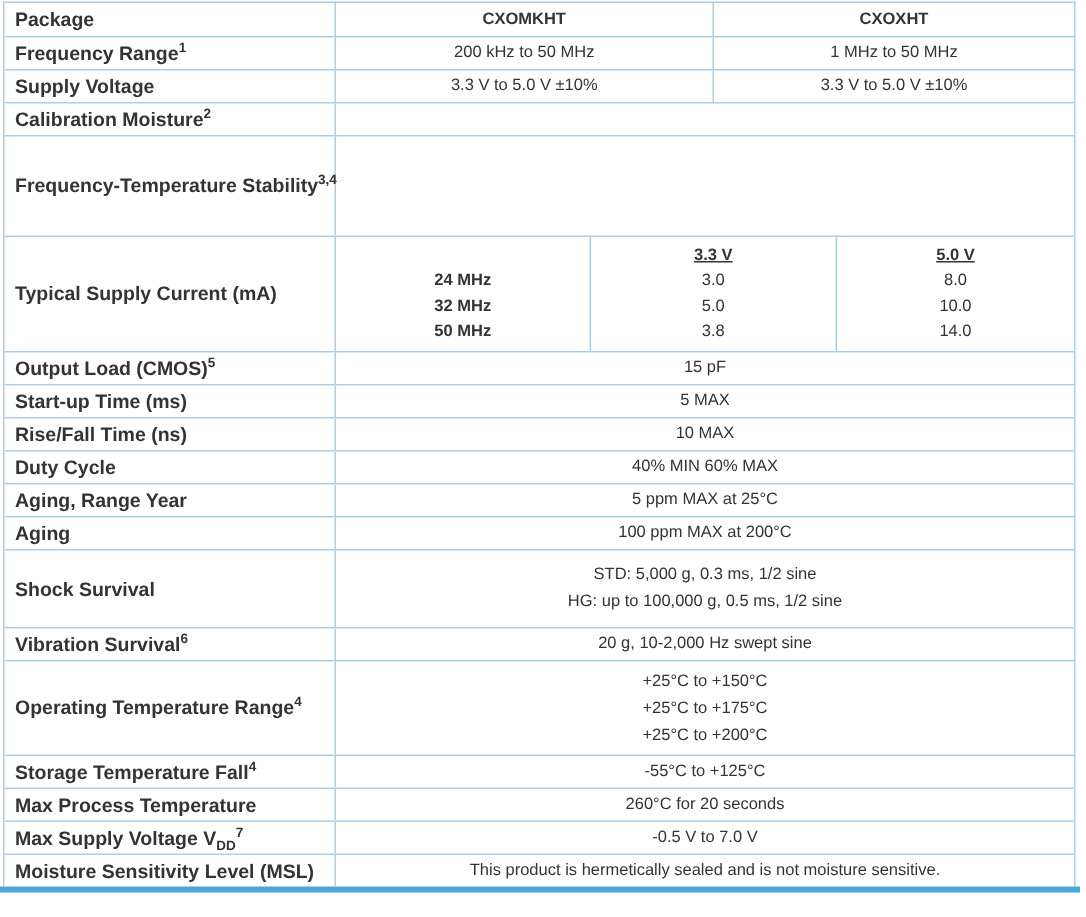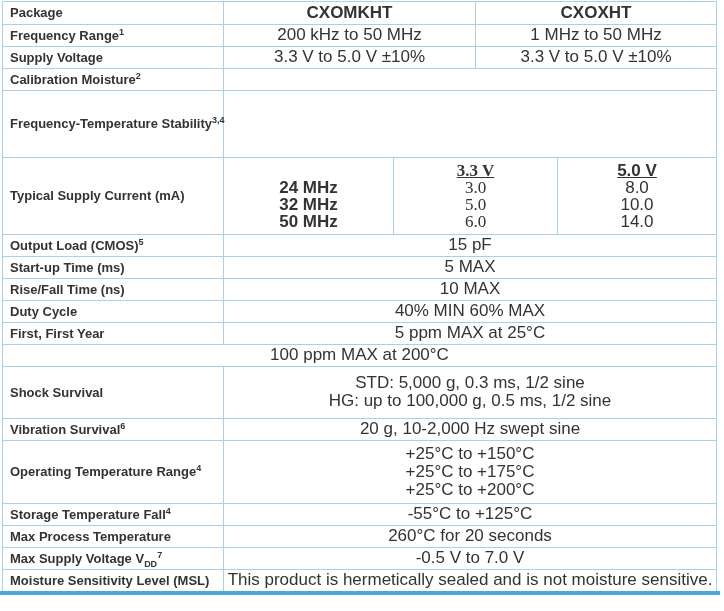--- a/index.html
+++ b/index.html
@@ -33,29 +33,29 @@
     border-right:1.5px solid var(--bc);
     display:flex;align-items:center;
     padding:1px 4px 1px 7px;
     font-weight:bold;font-size:13px;
     white-space:nowrap;
   }
   .val{
     flex:1;
     display:flex;flex-direction:column;
     align-items:center;justify-content:center;
-    font-size:17px;text-align:center;
+    font-size:11px;text-align:center;
   }
   .val.half{width:252px;flex:none;border-right:1.5px solid var(--bc);}
   .val.bold{font-weight:bold;}
   .line{line-height:18px;}
   .cur-line{line-height:17px;}
   .cur-spacer{height:17px;}
   .freq-cell{width:170px;flex:none;border-right:1.5px solid var(--bc);}
-  .v33-cell{width:164px;flex:none;border-right:1.5px solid var(--bc);font-family:Liberation Serif, serif;}
+  .v33-cell{width:164px;flex:none;border-right:1.5px solid var(--bc);}
   .v50-cell{flex:1;}
   .volt-hdr{font-weight:bold;text-decoration:underline;}
   .bold-line{font-weight:bold;}
   sup{font-size:9px;line-height:0;}
   sub{font-size:9px;line-height:0;}
   
   .h-hdr{height:22.5px;}
   .h-std{height:22px;}
   .h-stab{height:67px;}
   .h-cur{height:77px;}
@@ -115,21 +115,21 @@
     <div class="cell val freq-cell">
       <div class="cur-spacer"></div>
       <div class="cur-line bold-line">24 MHz</div>
       <div class="cur-line bold-line">32 MHz</div>
       <div class="cur-line bold-line">50 MHz</div>
     </div>
     <div class="cell val v33-cell">
       <div class="cur-line volt-hdr">3.3 V</div>
       <div class="cur-line">3.0</div>
       <div class="cur-line">5.0</div>
-      <div class="cur-line">6.0</div>
+      <div class="cur-line">3.8</div>
     </div>
     <div class="cell val v50-cell">
       <div class="cur-line volt-hdr">5.0 V</div>
       <div class="cur-line">8.0</div>
       <div class="cur-line">10.0</div>
       <div class="cur-line">14.0</div>
     </div>
   </div>
 
   <div class="row h-std">
@@ -155,26 +155,29 @@
 
   <div class="row h-std">
     <div class="cell label">
       <span>Duty Cycle</span>
     </div>
     <div class="cell val">40% MIN 60% MAX</div>
   </div>
 
   <div class="row h-std">
     <div class="cell label">
-      <span>First, First Year</span>
+      <span>Aging, Range Year</span>
     </div>
     <div class="cell val">5 ppm MAX at 25°C</div>
   </div>
 
   <div class="row h-std">
+    <div class="cell label">
+      <span>Aging</span>
+    </div>
     <div class="cell val">100 ppm MAX at 200°C</div>
   </div>
 
   <div class="row h-shock">
     <div class="cell label">
       <span>Shock Survival</span>
     </div>
     <div class="cell val">
       <div class="line">STD: 5,000 g, 0.3 ms, 1/2 sine</div>
       <div class="line">HG: up to 100,000 g, 0.5 ms, 1/2 sine</div>

